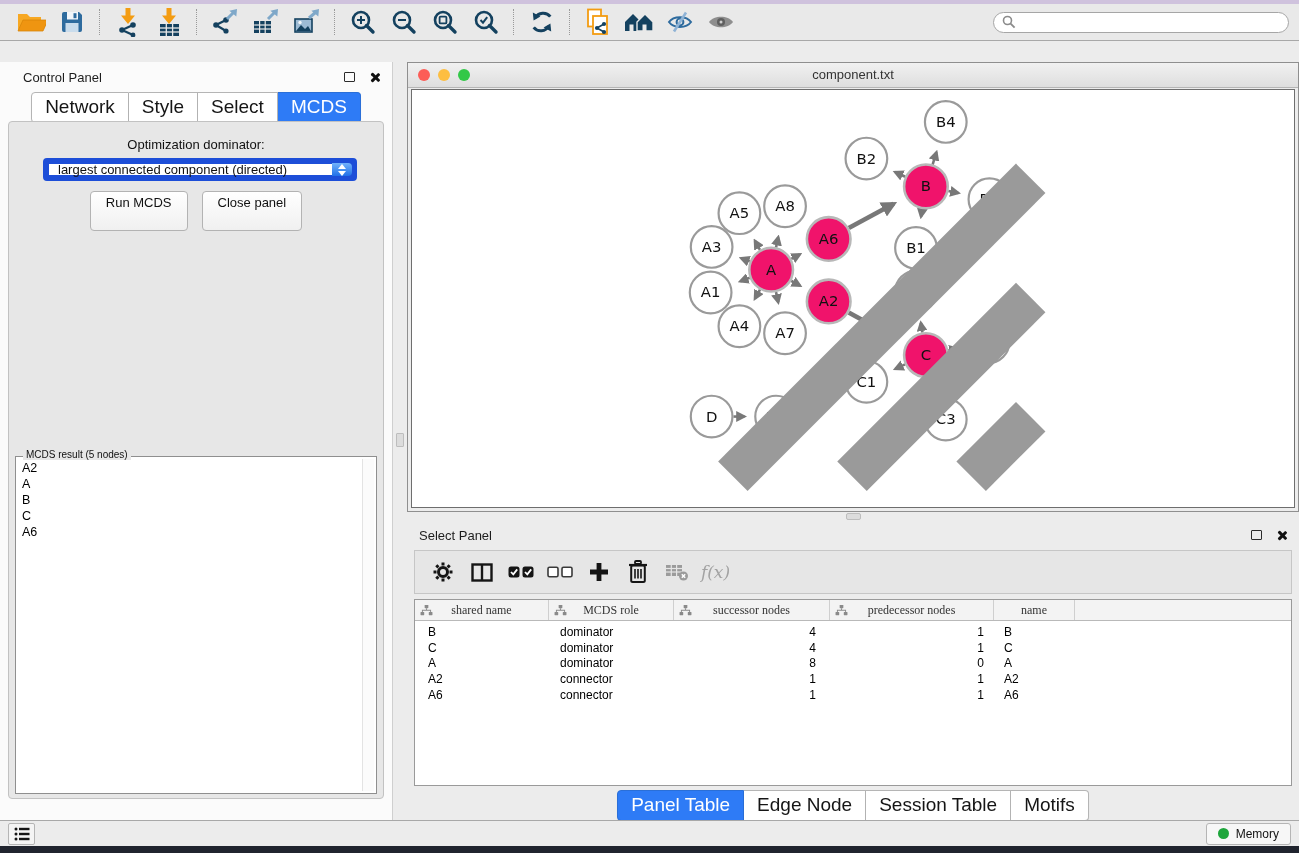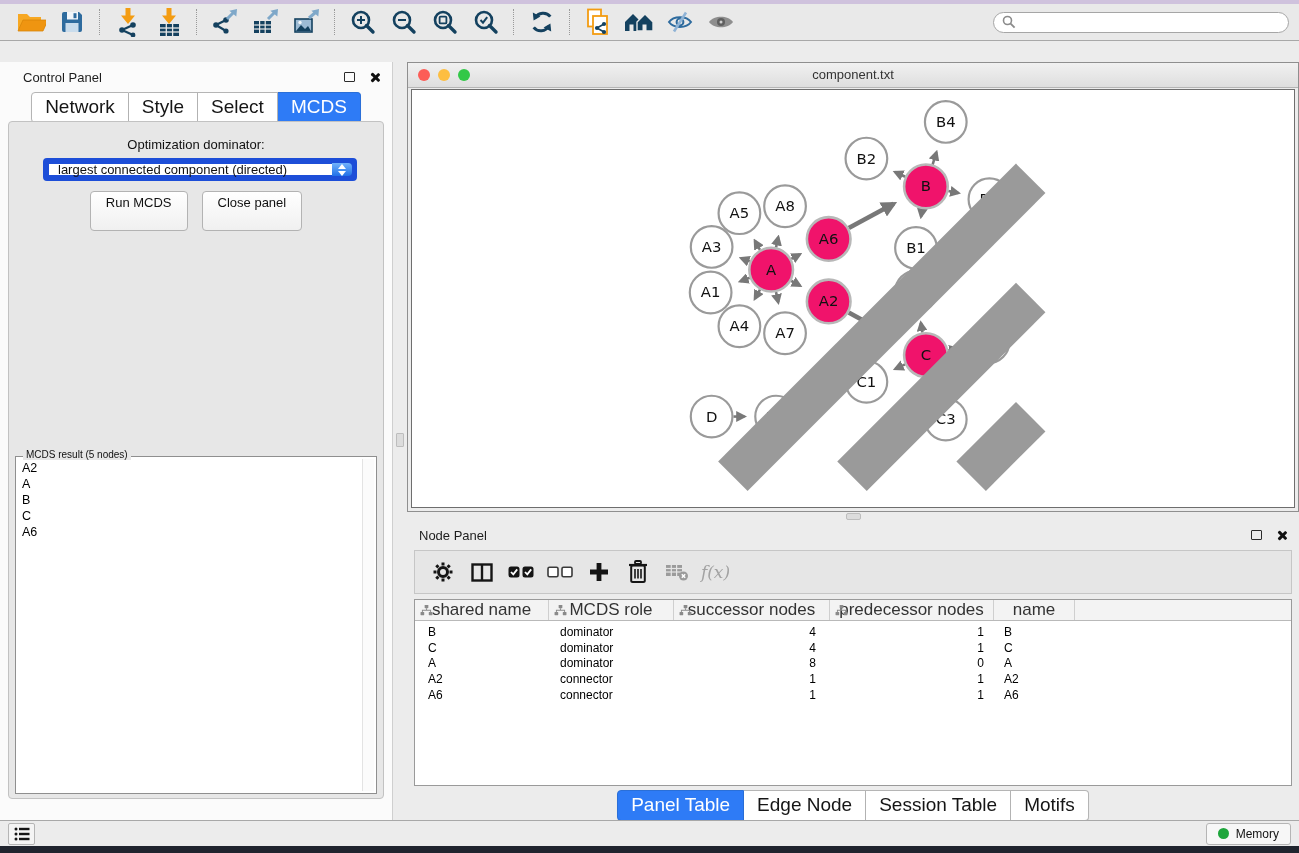--- a/index.html
+++ b/index.html
@@ -74,21 +74,21 @@
   
   .table-panel { position:absolute; top:460px; left:0; right:0; bottom:0; background:#ececec; }
   .tp-header { height:26px; display:flex; align-items:center; padding:0 12px; gap:14px; }
   .tp-title { flex:1; font-size:13px; color:#1d1d1d; }
   .tp-toolbar { position:absolute; top:28px; left:7px; right:7px; height:44px; background:#e6e6e6; border:1px solid #c6c6c6; display:flex; align-items:center; padding:0 8px; }
   .tp-btn { width:39px; height:38px; display:flex; align-items:center; justify-content:center; }
   .fx { font-family:"DejaVu Serif", serif; font-style:italic; font-size:17px; color:#a2a2a2; }
 
   .table-wrap { position:absolute; top:77px; left:7px; right:7px; height:187px; background:#fff; border:1px solid #9a9a9a; overflow:hidden; }
   .thead { display:flex; height:21px; background:#f3f3f3; border-bottom:1px solid #b9b9b9; }
-  .th { position:relative; display:flex; align-items:center; justify-content:center; font-size:17px; color:#333; border-right:1px solid #cfcfcf; }
+  .th { position:relative; display:flex; align-items:center; justify-content:center; font-size:12px; color:#333; border-right:1px solid #cfcfcf;font-family:Liberation Serif, serif; }
   .th .tree-ico { position:absolute; left:5px; top:5px; }
   .th.filler { flex:1; border-right:none; }
   .tbody { padding-top:3px; }
   .tr { display:flex; height:15.8px; align-items:center; }
   .td { font-size:12px; color:#000; }
   .col0 { width:134px; } .col1 { width:125px; } .col2 { width:156px; } .col3 { width:164px; } .col4 { width:81px; }
   .td.col0 { padding-left:13px; } .td.col1 { padding-left:11px; }
   .td.col2 { text-align:right; padding-right:14px; } .td.col3 { text-align:right; padding-right:10px; }
   .td.col4 { padding-left:10px; }
   .tp-tabs { position:absolute; top:268px; left:0; right:0; display:flex; justify-content:center; }
@@ -453,21 +453,21 @@
             </svg>
         </div>
       </div>
 
       <div class="hdivider">
         <div class="grip-h"></div>
       </div>
 
       <div class="table-panel">
         <div class="tp-header">
-          <div class="tp-title">Node Panel</div>
+          <div class="tp-title">Select Panel</div>
           <div class="float-icon"></div>
           <div class="x-icon"></div>
         </div>
 
         <div class="tp-toolbar">
           <div class="tp-btn">
             <svg width="20" height="20" viewBox="0 0 20 20">
                 <circle cx="10" cy="10" r="4.5" fill="none" stroke="#151515" stroke-width="3"></circle>
                 <g stroke="#151515" stroke-width="3">
                   <line x1="16.5" y1="10" x2="19.5" y2="10"></line>

